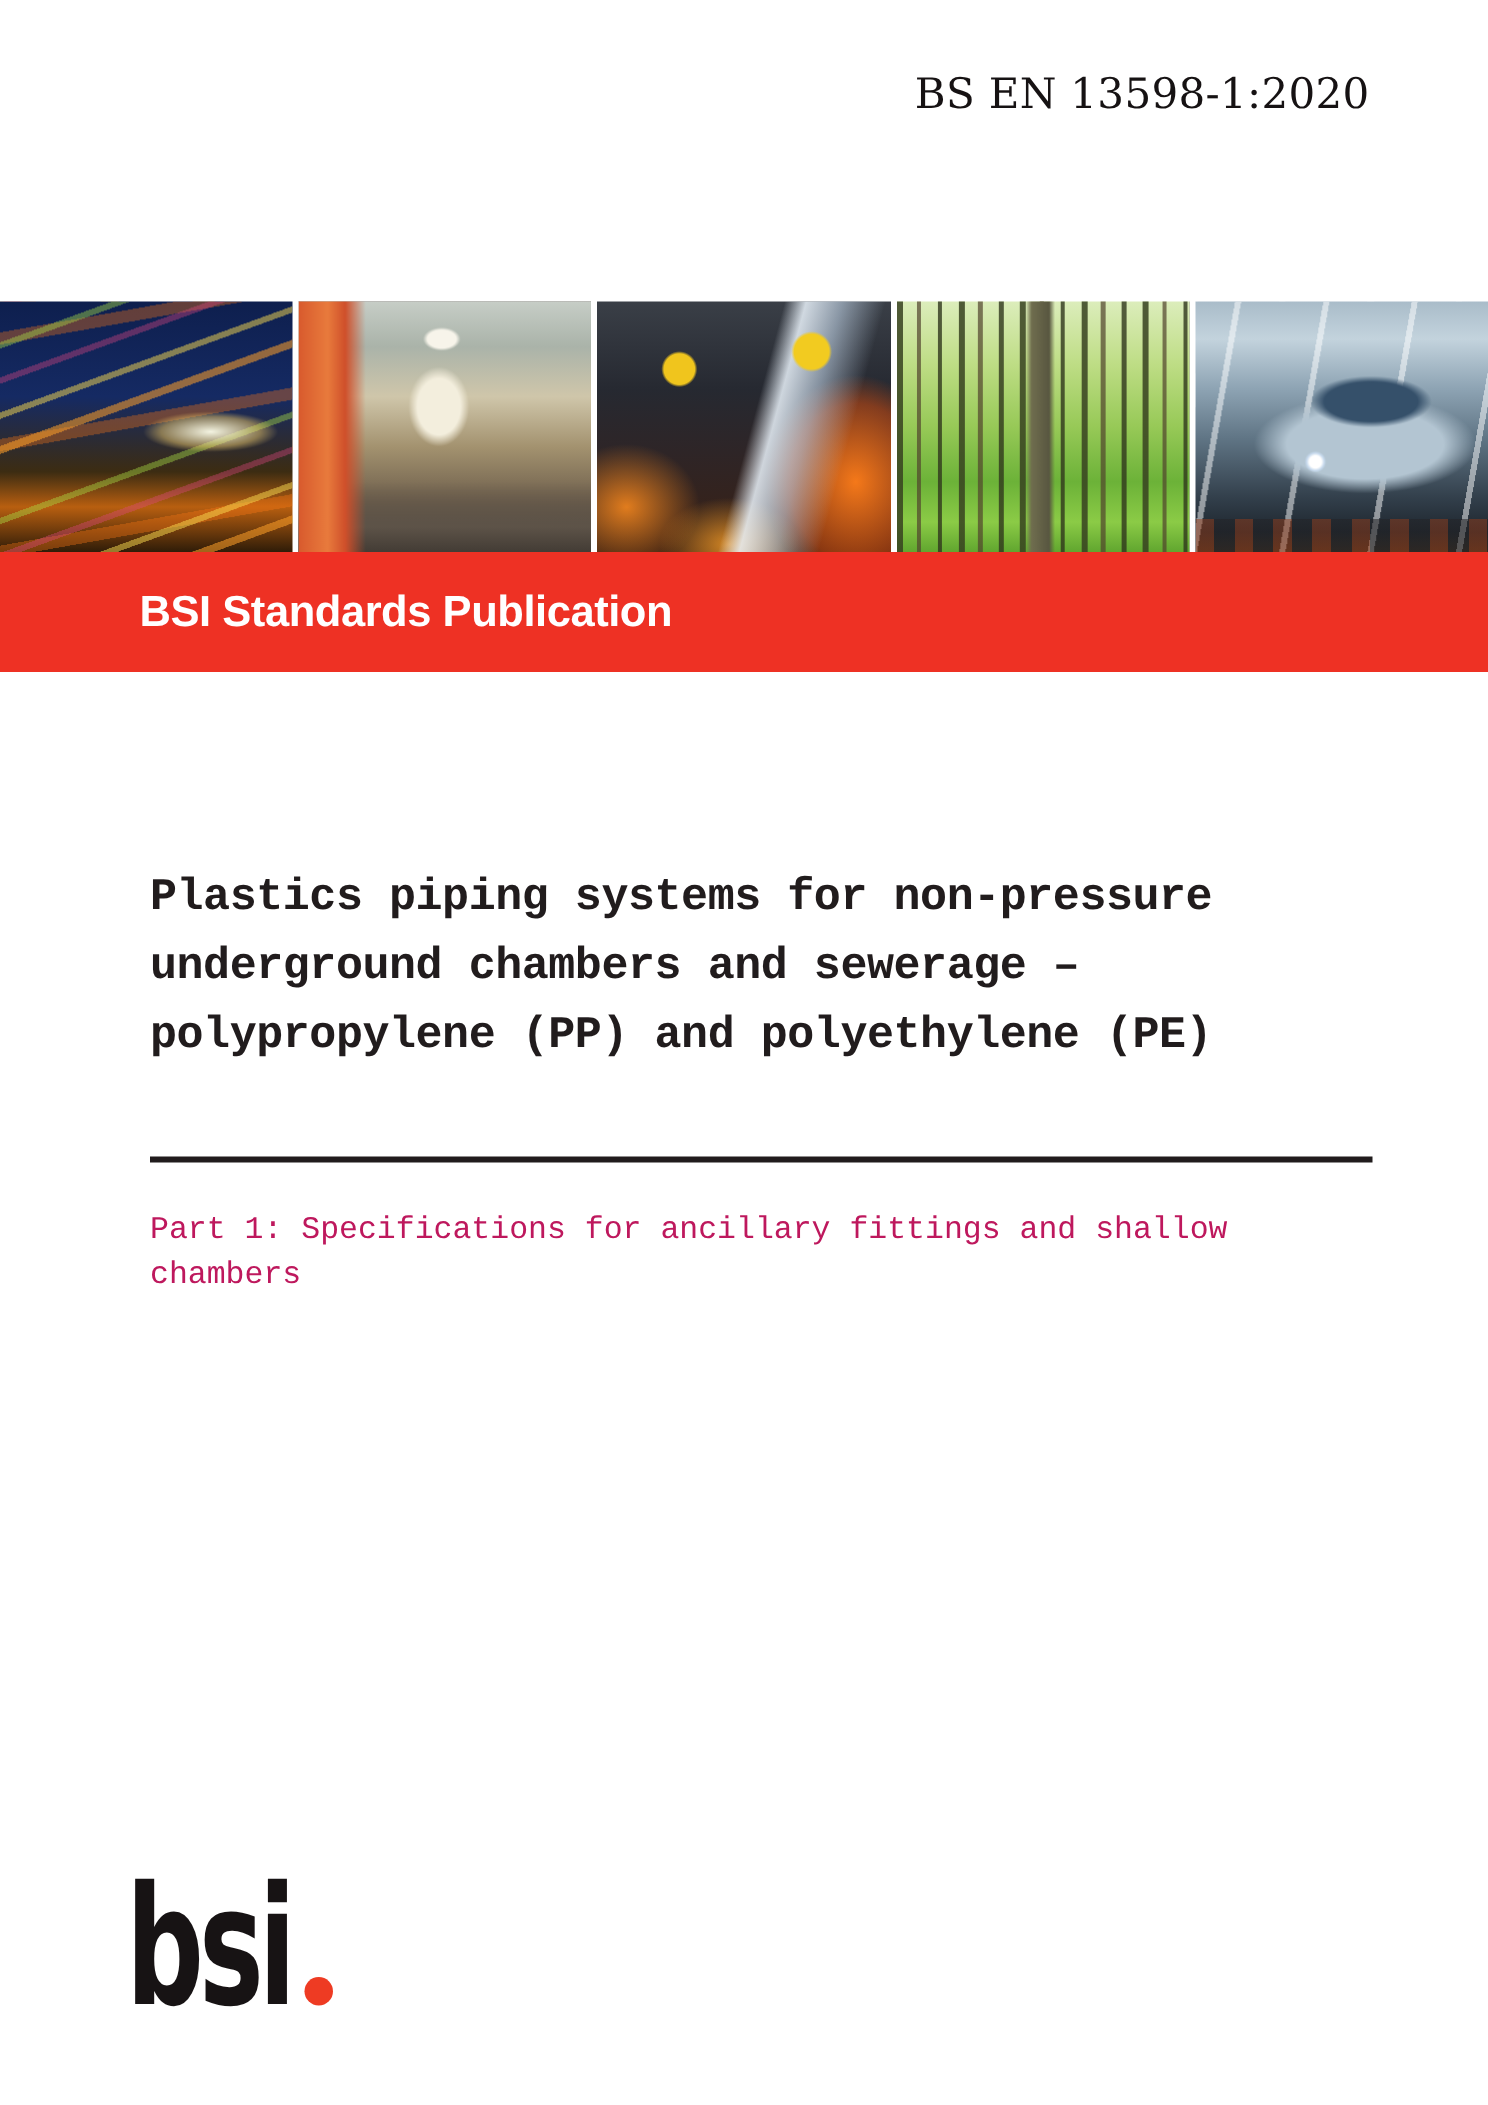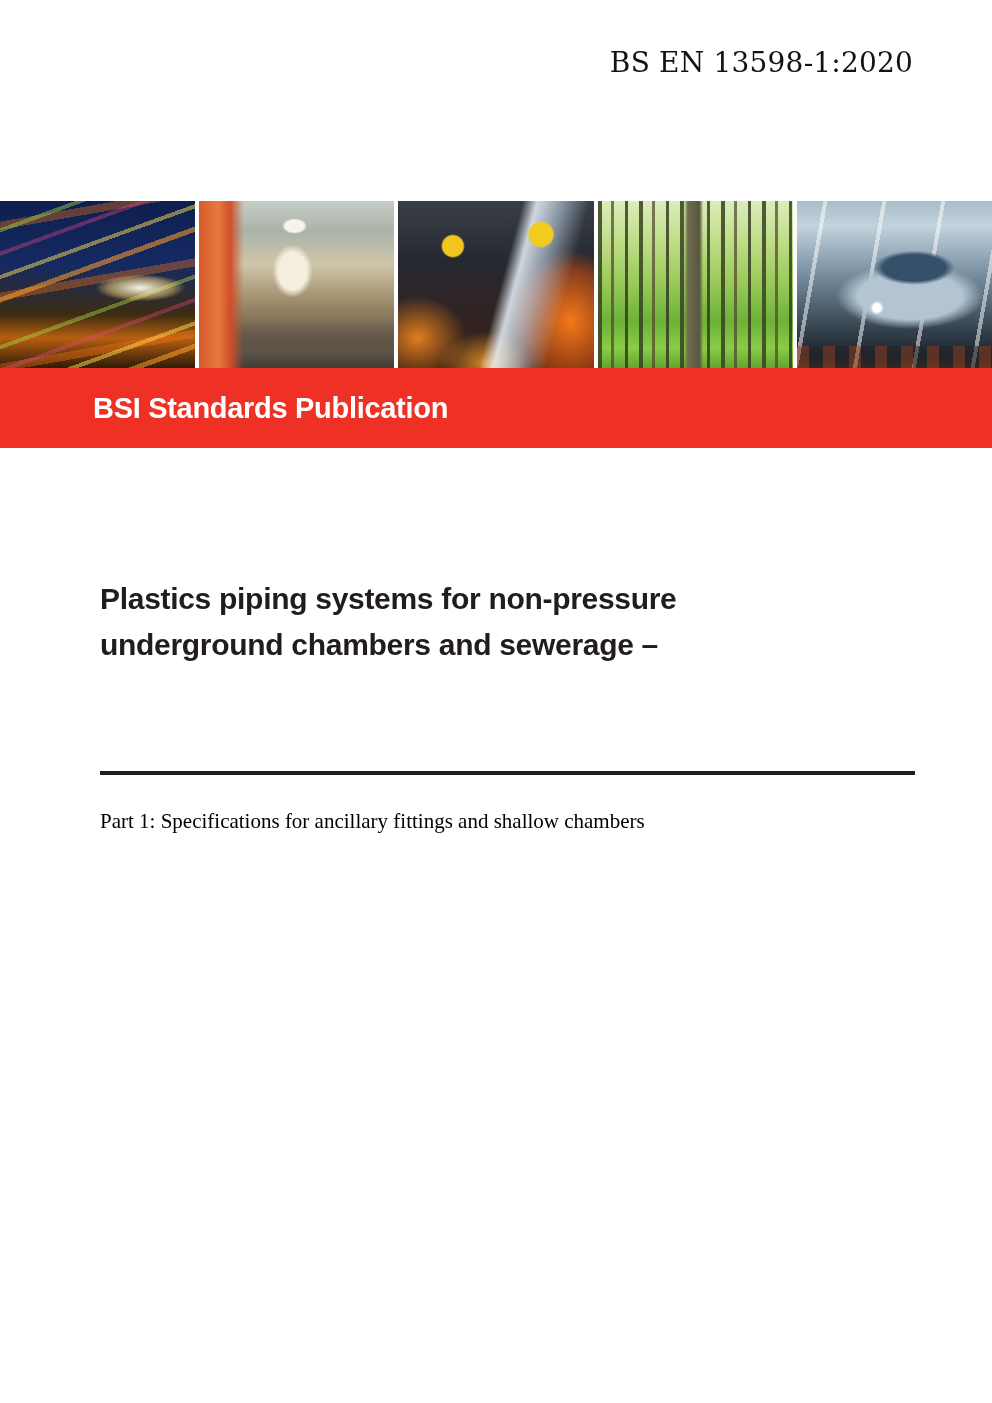--- a/index.html
+++ b/index.html
@@ -117,41 +117,41 @@
     font-weight:700;
     font-size:29px;
     letter-spacing:-0.3px;
   }
 
   
   .title-block {
     position:absolute;
     left:100px; top:576px;
     width:815px;
-    font-family:Liberation Sans, sans-serif;
+    font-family:Liberation Mono, monospace;
     font-weight:bold;
     font-size:30px;
     line-height:46px;
     color:#211c1d;
     letter-spacing:-0.3px;
   }
   .title-rule {
     position:absolute;
     left:100px; top:771px;
     width:815px; height:4px;
     background:#211c1d;
   }
   .subtitle {
     position:absolute;
     left:100px; top:806px;
     width:815px;
-    font-family:Liberation Serif, serif;
+    font-family:Liberation Mono, monospace;
     font-size:21px;
     line-height:30px;
-    color:#000000;
+    color:#be185d;
   }
 
   
   .logo {
     position:absolute;
     left:84px; top:1244px;
     height:100px;
     display:flex;
     align-items:flex-end;
   }
@@ -189,20 +189,25 @@
     <div class="photo p5"></div>
   </div>
 
   <div class="banner">
     <span class="banner-label">BSI Standards Publication</span>
   </div>
 
   <div class="title-block">
     <div>Plastics piping systems for non-pressure</div>
     <div>underground chambers and sewerage –</div>
+    <div>polypropylene (PP) and polyethylene (PE)</div>
   </div>
 
   <div class="title-rule"></div>
 
   <div class="subtitle">Part 1: Specifications for ancillary fittings and shallow chambers</div>
 
+  <div class="logo">
+    <span class="bsi-text">bsi</span>
+    <span class="bsi-dot"></span>
+  </div>
 
 </div>
 
 </body></html>

